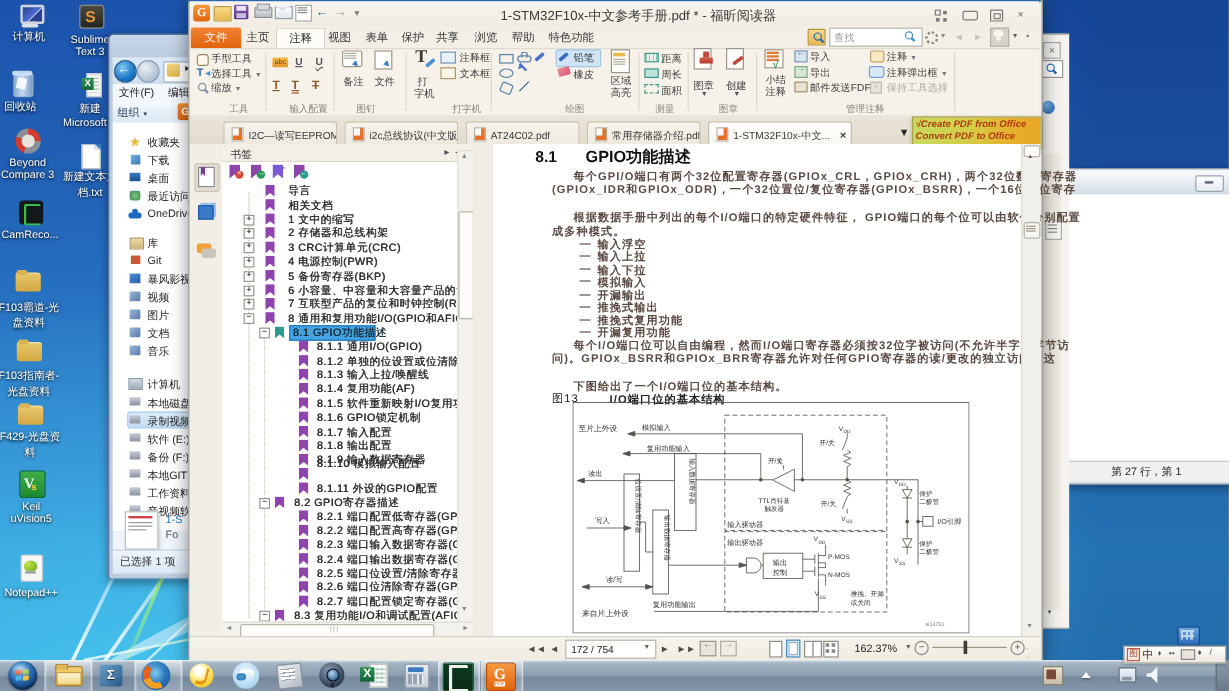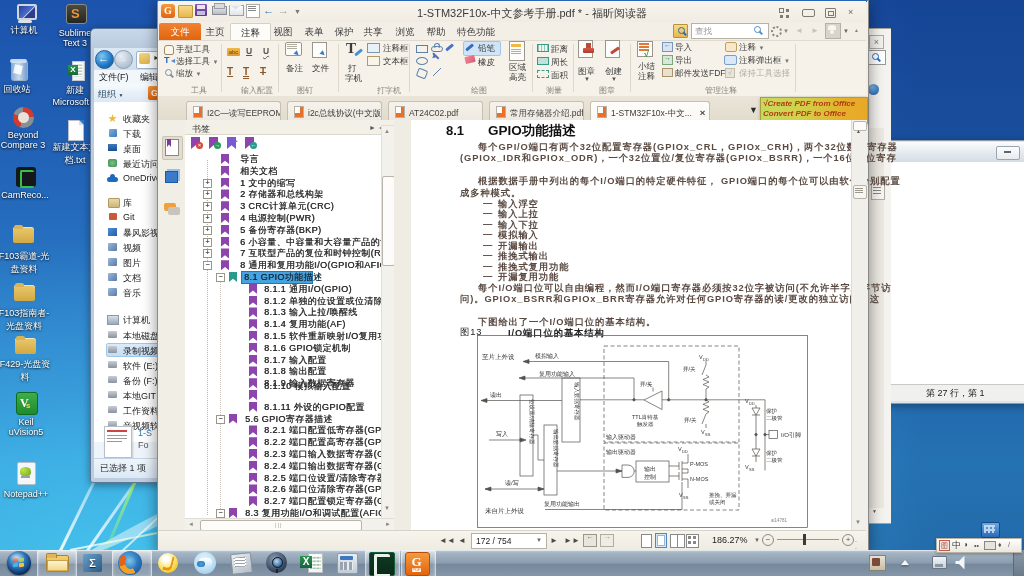--- a/index.html
+++ b/index.html
@@ -450,21 +450,21 @@
 <div class="ab" style="left:64px;top:216.4px;width:8px;height:10px;background:#8d44ad;clip-path:polygon(0 0,100% 0,100% 100%,50% 68%,0 100%);"></div>
 <div class="ab" style="left:79px;top:215.4px;white-space:nowrap;">8.1.8 输出配置</div>
 <div class="ab" style="left:64px;top:228.20000000000002px;width:8px;height:10px;background:#8d44ad;clip-path:polygon(0 0,100% 0,100% 100%,50% 68%,0 100%);"></div>
 <div class="ab" style="left:79px;top:227.2px;white-space:nowrap;">8.1.9 输入数据寄存器</div>
 <div class="ab" style="left:64px;top:240.0px;width:8px;height:10px;background:#8d44ad;clip-path:polygon(0 0,100% 0,100% 100%,50% 68%,0 100%);"></div>
 <div class="ab" style="left:79px;top:230px;white-space:nowrap;">8.1.10 模拟输入配置</div>
 <div class="ab" style="left:64px;top:251.8px;width:8px;height:10px;background:#8d44ad;clip-path:polygon(0 0,100% 0,100% 100%,50% 68%,0 100%);"></div>
 <div class="ab" style="left:79px;top:250.8px;white-space:nowrap;">8.1.11 外设的GPIO配置</div>
 <div class="ab" style="left:31px;top:264.6px;width:7px;height:7px;border:1px solid #9a968c;background:#fff;color:#555;font-size:7px;line-height:6px;text-align:center;">−</div>
 <div class="ab" style="left:44px;top:263.6px;width:8px;height:10px;background:#8d44ad;clip-path:polygon(0 0,100% 0,100% 100%,50% 68%,0 100%);"></div>
-<div class="ab" style="left:60px;top:262.6px;white-space:nowrap;">5.6 GPIO寄存器描述</div>
+<div class="ab" style="left:60px;top:262.6px;white-space:nowrap;">8.2 GPIO寄存器描述</div>
 <div class="ab" style="left:64px;top:275.40000000000003px;width:8px;height:10px;background:#8d44ad;clip-path:polygon(0 0,100% 0,100% 100%,50% 68%,0 100%);"></div>
 <div class="ab" style="left:79px;top:274.4px;white-space:nowrap;">8.2.1 端口配置低寄存器(GPIOx_CRL) (x=</div>
 <div class="ab" style="left:64px;top:287.20000000000005px;width:8px;height:10px;background:#8d44ad;clip-path:polygon(0 0,100% 0,100% 100%,50% 68%,0 100%);"></div>
 <div class="ab" style="left:79px;top:286.2px;white-space:nowrap;">8.2.2 端口配置高寄存器(GPIOx_CRH) (x=</div>
 <div class="ab" style="left:64px;top:299.0px;width:8px;height:10px;background:#8d44ad;clip-path:polygon(0 0,100% 0,100% 100%,50% 68%,0 100%);"></div>
 <div class="ab" style="left:79px;top:298.0px;white-space:nowrap;">8.2.3 端口输入数据寄存器(GPIOx_IDR) (x</div>
 <div class="ab" style="left:64px;top:310.8px;width:8px;height:10px;background:#8d44ad;clip-path:polygon(0 0,100% 0,100% 100%,50% 68%,0 100%);"></div>
 <div class="ab" style="left:79px;top:309.8px;white-space:nowrap;">8.2.4 端口输出数据寄存器(GPIOx_ODR) (</div>
 <div class="ab" style="left:64px;top:322.6px;width:8px;height:10px;background:#8d44ad;clip-path:polygon(0 0,100% 0,100% 100%,50% 68%,0 100%);"></div>
 <div class="ab" style="left:79px;top:321.6px;white-space:nowrap;">8.2.5 端口位设置/清除寄存器(GPIOx_BSR</div>
@@ -632,21 +632,21 @@
   <div class="ab" style="left:429px;top:2px;color:#4a8a4a;font-size:8px;">←</div>
   <div class="ab" style="left:443px;top:4px;width:12px;height:11px;border:1px solid #b0aca0;background:#efece4;"></div>
   <div class="ab" style="left:446px;top:2px;color:#9a968a;font-size:8px;">→</div>
   <div class="ab" style="left:484px;top:4px;width:9px;height:12px;border:1px solid #8a8a86;background:#fff;"></div>
   <div class="ab" style="left:498px;top:3px;width:10px;height:13px;border:1px solid #4a8ac0;background:#d8e8f4;"></div>
   <div class="ab" style="left:500px;top:5px;width:6px;height:9px;background:#fff;border:1px solid #9ab8d0;"></div>
   <div class="ab" style="left:513px;top:4px;width:6px;height:12px;border:1px solid #8a8a86;background:#fff;"></div>
   <div class="ab" style="left:520px;top:4px;width:6px;height:12px;border:1px solid #8a8a86;background:#fff;"></div>
   <div class="ab" style="left:529px;top:4px;width:11px;height:12px;border:1px solid #8a8a86;background:#fff;"></div>
   <div class="ab" style="left:531px;top:6px;width:3px;height:3px;background:#888;box-shadow:5px 0 0 #888,0 5px 0 #888,5px 5px 0 #888;"></div>
-  <div class="ab" style="left:555px;top:5px;font-size:9px;color:#222;">186.27%</div>
+  <div class="ab" style="left:555px;top:5px;font-size:9px;color:#222;">162.37%</div>
   <div class="ab" style="left:597px;top:7px;color:#666;font-size:6px;">▼</div>
   <div class="ab" style="left:605px;top:4px;width:10px;height:10px;border:1px solid #8a8a86;border-radius:50%;color:#555;font-size:8px;line-height:9px;text-align:center;">−</div>
   <div class="ab" style="left:620px;top:9px;width:62px;height:1px;background:#9a968a;"></div>
   <div class="ab" style="left:646px;top:4px;width:3px;height:11px;background:#3a3a38;"></div>
   <div class="ab" style="left:685px;top:4px;width:10px;height:10px;border:1px solid #8a8a86;border-radius:50%;color:#555;font-size:8px;line-height:9px;text-align:center;">+</div>
   <div class="ab" style="left:698px;top:6px;color:#b0aca0;font-size:7px;letter-spacing:-2px;">..<br>..</div>
 </div>
 </div>
 <div id="taskbar" class="ab" style="left:0;top:550px;width:1024px;height:26px;background:linear-gradient(180deg,#c2cdd8 0%,#a4b4c2 12%,#8a9cae 50%,#76899c 55%,#8496a8 100%);box-shadow:inset 0 1px 0 #dfe7ee;">
  <div class="ab" style="left:7px;top:1px;width:24px;height:24px;border-radius:50%;background:radial-gradient(circle at 38% 28%,#7ec0ea 0%,#2a6ab2 45%,#0d3a72 80%,#0a2e5c 100%);box-shadow:inset 0 -2px 4px rgba(0,0,0,.4),0 1px 2px rgba(0,0,0,.4);"></div>

